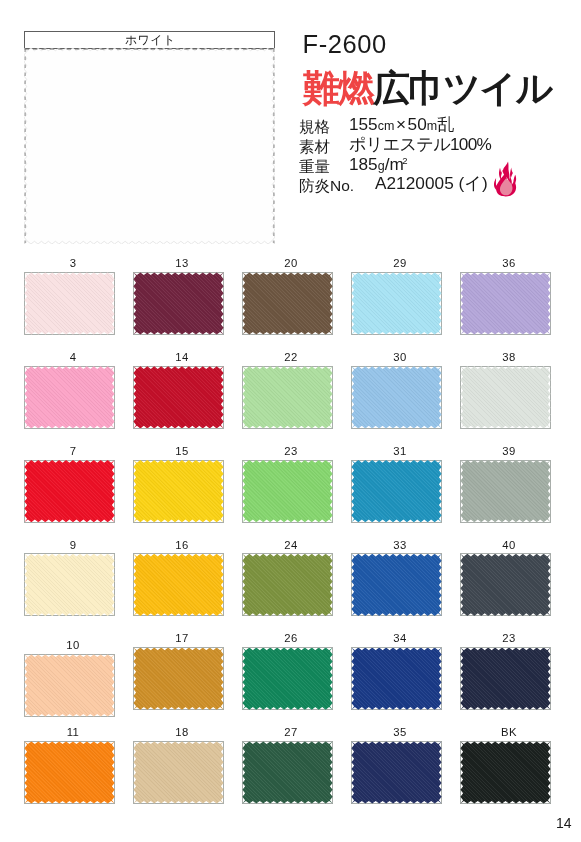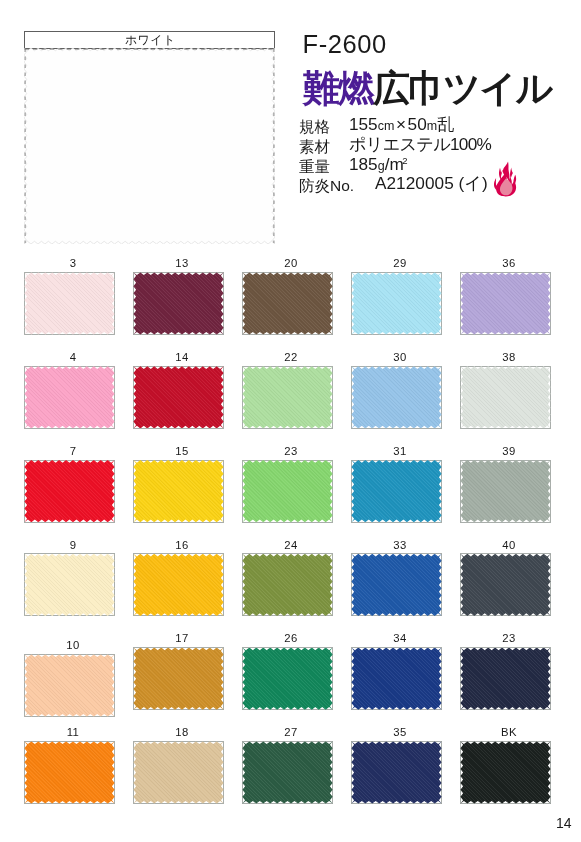--- a/index.html
+++ b/index.html
@@ -12,21 +12,21 @@
   #white-label-box{position:absolute;left:0;top:0;width:251px;height:18px;
       border:1px solid #5e5e5e;box-sizing:border-box;text-align:center;}
   #white-label-box span{font-size:12px;line-height:13.6px;letter-spacing:0.4px;
       display:inline-block;padding-left:1.6px;position:relative;top:-2px;}
   #white-fabric{position:absolute;left:0;top:17px;width:251px;height:196px;}
   #white-fabric svg{position:absolute;left:0;top:0;width:251px;height:196px;display:block;}
 
   
   #code{position:absolute;left:302.5px;top:31.5px;font-size:25.5px;letter-spacing:0.6px;line-height:25.5px;}
   #title{position:absolute;left:302.5px;top:69.5px;font-size:37px;white-space:nowrap;letter-spacing:-1.8px;line-height:37px;font-weight:700;}
-  #title .hot{color:#4c1d95;}
+  #title .hot{color:#ef4444;}
   .spec{position:absolute;font-size:15.5px;white-space:nowrap;line-height:15.5px;}
   #spec1{left:299px;top:119.3px;}
   #spec2{left:299px;top:139.1px;}
   #spec3{left:299px;top:158.9px;}
   #spec4{left:299px;top:178.4px;}
   .spec .lbl{display:inline-block;}
   .spec .val{display:inline-block;font-size:17.2px;position:absolute;left:50px;top:-2px;}
   #spec4 .val{left:76px;}
   .spec .sm{font-size:12.5px;}
   .spec .x{padding:0 1.6px;}

